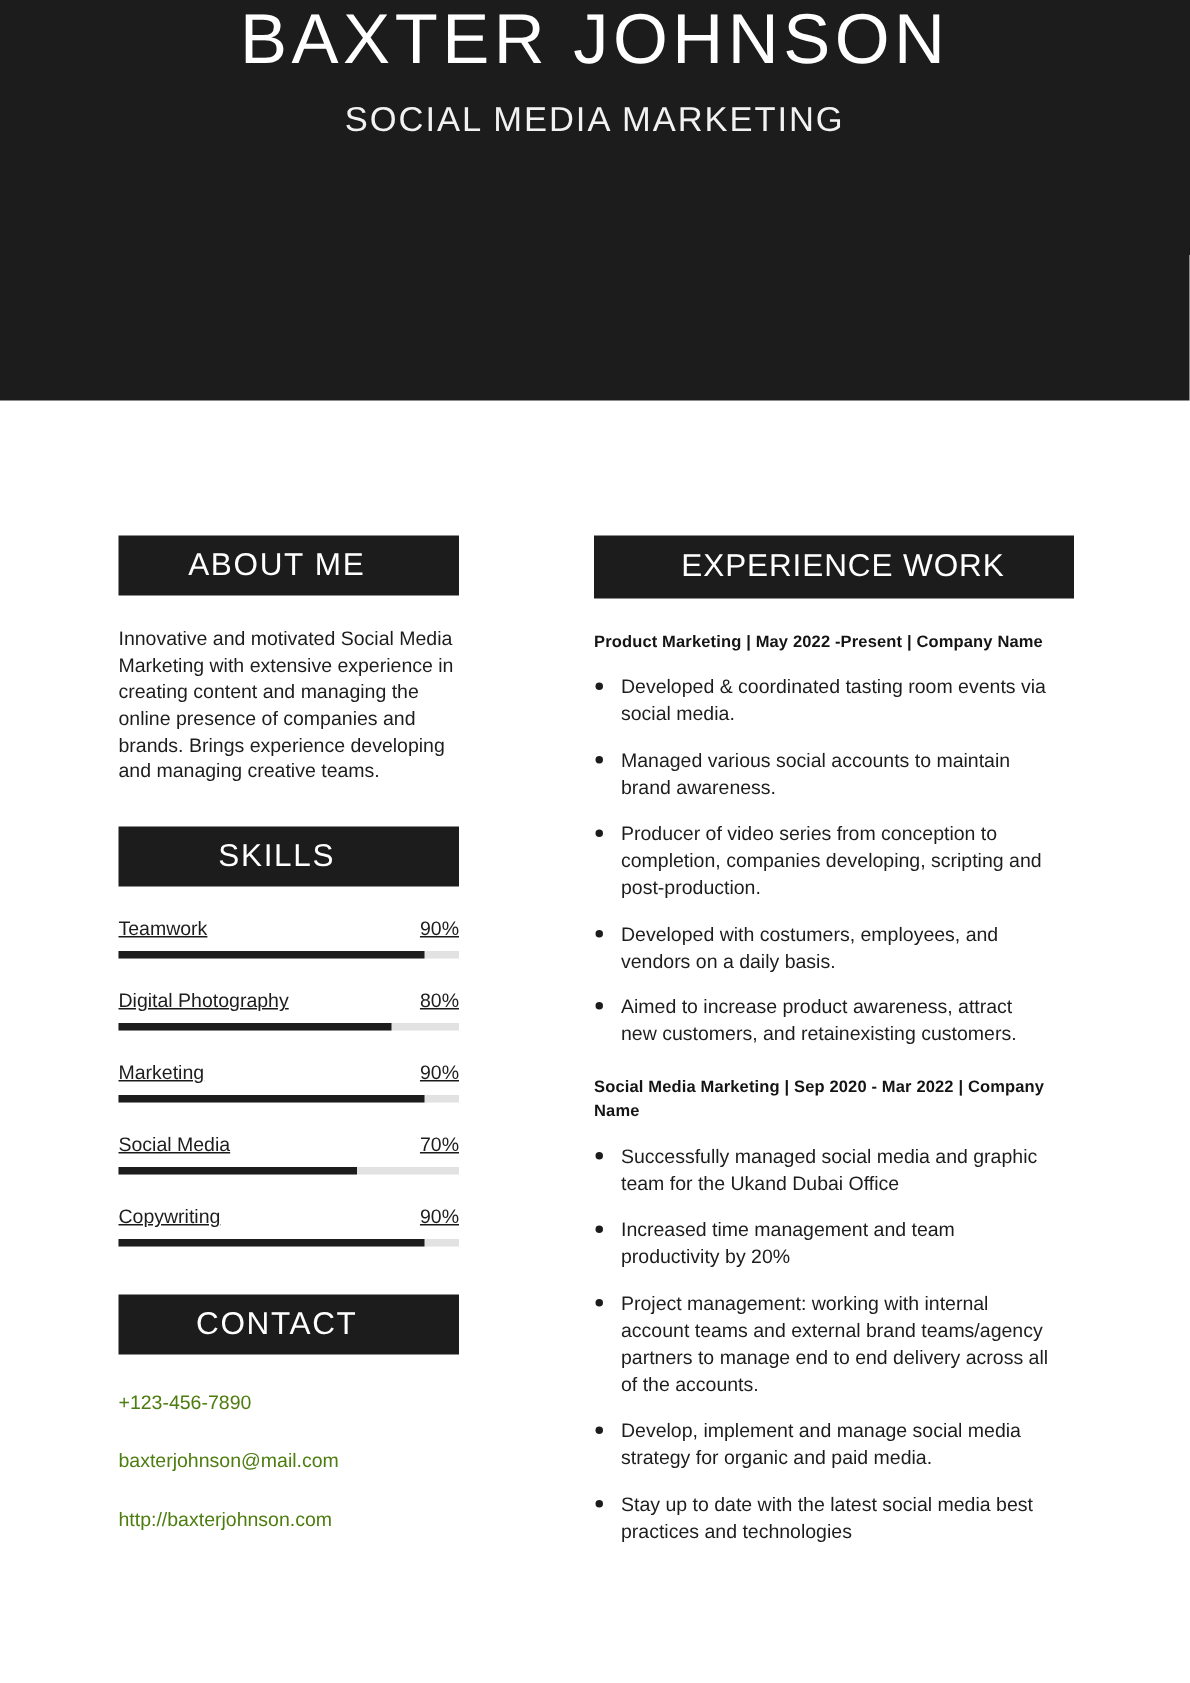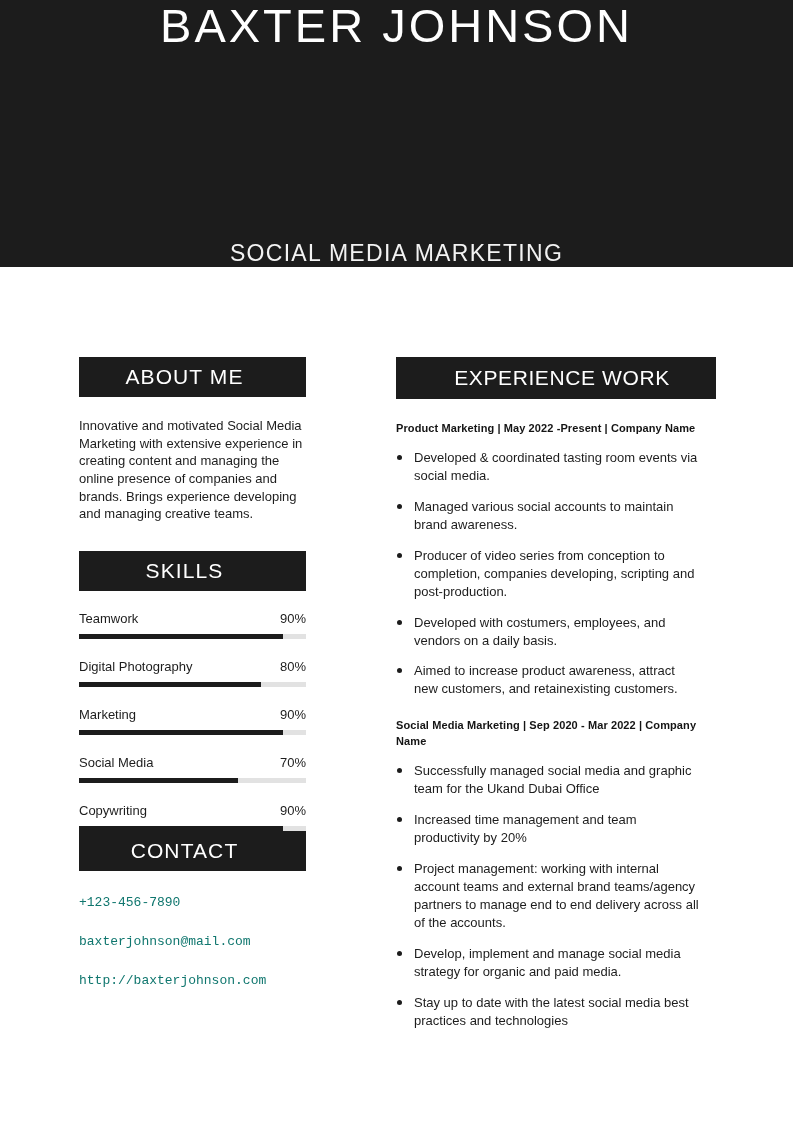--- a/index.html
+++ b/index.html
@@ -26,21 +26,21 @@
   .header {
     position: absolute;
     left: 0;
     top: 0;
     width: 793px;
     height: 267px;
     background: #1c1c1c;
     display: flex;
     flex-direction: column;
     align-items: center;
-    justify-content: space-between;
+    justify-content: flex-start;
   }
   .header-name {
     color: #ffffff;
     font-size: 47px;
     letter-spacing: 3px;
     font-weight: 400;
     line-height: 1.1;
     margin-bottom: 14px;
     white-space: nowrap;
   }
@@ -96,20 +96,21 @@
     line-height: 1.36;
     color: #1d1d1d;
   }
 
   
   .skills {
     margin-top: 28px;
   }
   .skill {
     margin-top: 20px;
+    text-decoration: underline;
   }
   .skill:first-child {
     margin-top: 22px;
   }
   .skill-row {
     display: flex;
     justify-content: space-between;
     align-items: baseline;
     font-size: 13px;
     color: #1d1d1d;
@@ -124,26 +125,26 @@
   .skill-fill {
     position: absolute;
     left: 0;
     top: 0;
     height: 5px;
     background: #1c1c1c;
   }
 
   
   .contact {
+    margin-top: 32px;
   }
   .contact-item {
     font-size: 13px;
-    color: #0f766e;
+    color: #4d7c0f;
     margin-top: 24px;
-    font-family: Liberation Mono, monospace;
   }
   .contact-item:first-of-type {
     margin-top: 22px;
   }
 
   
   .job {
     margin-top: 22px;
   }
   .job-title {

